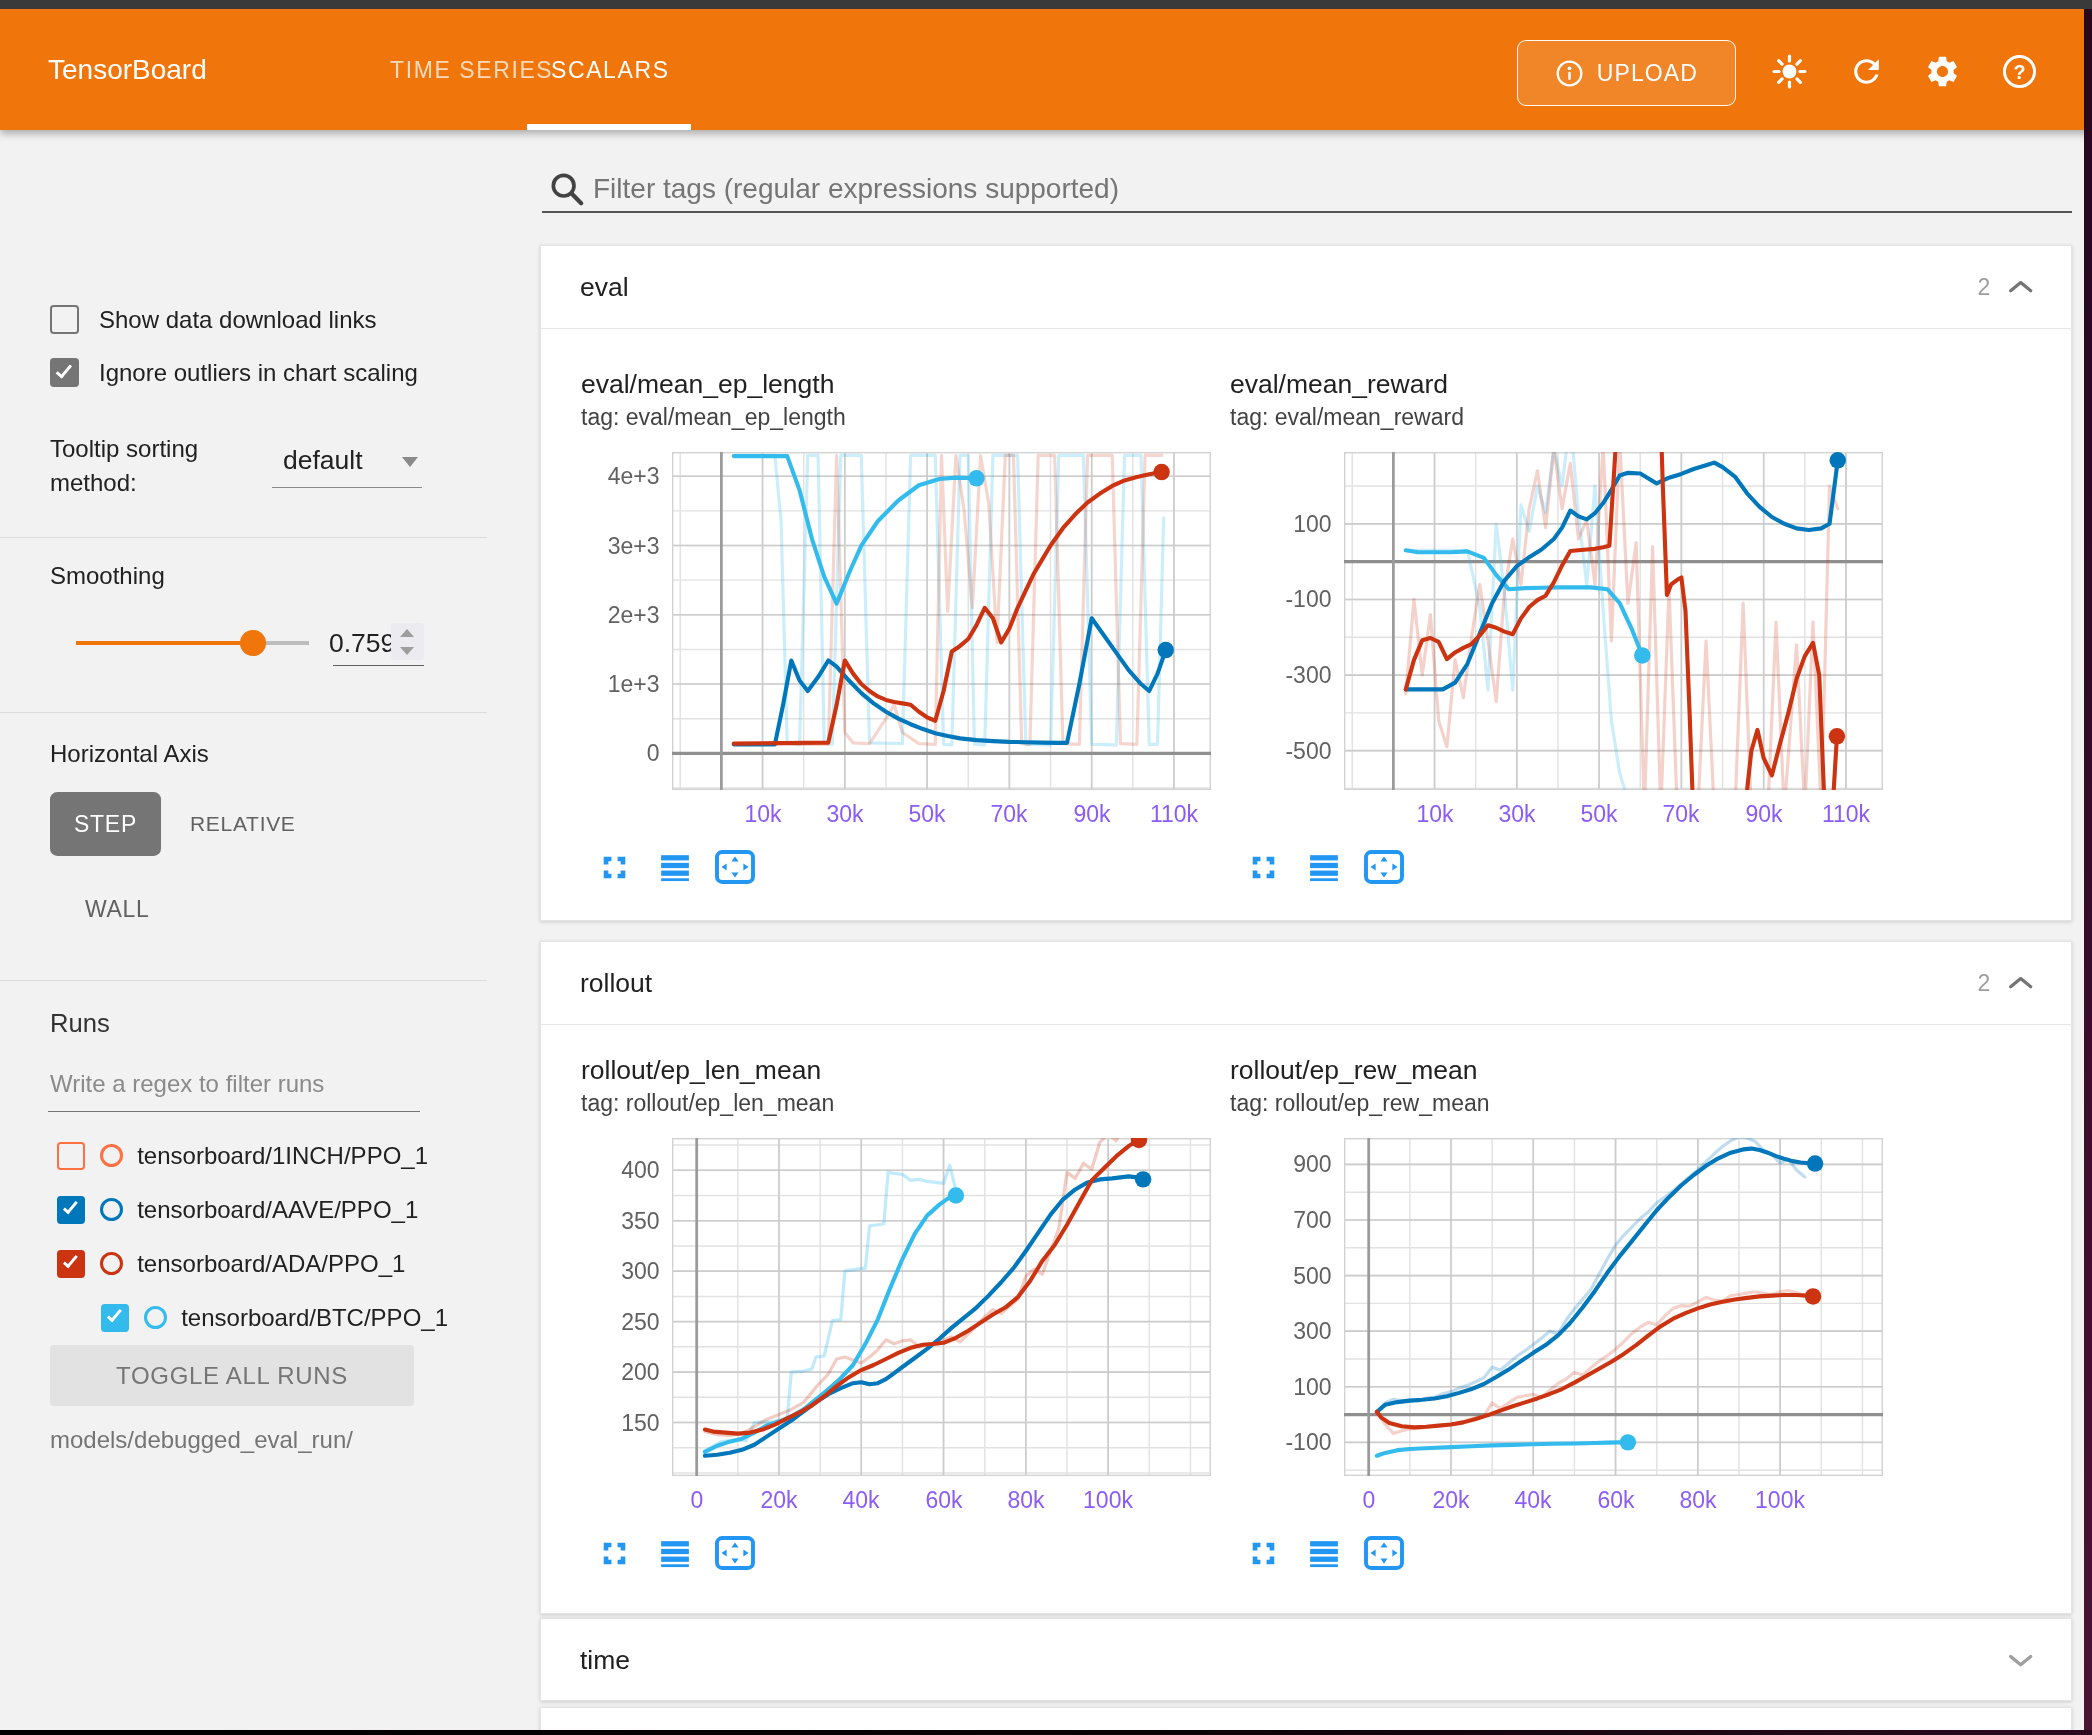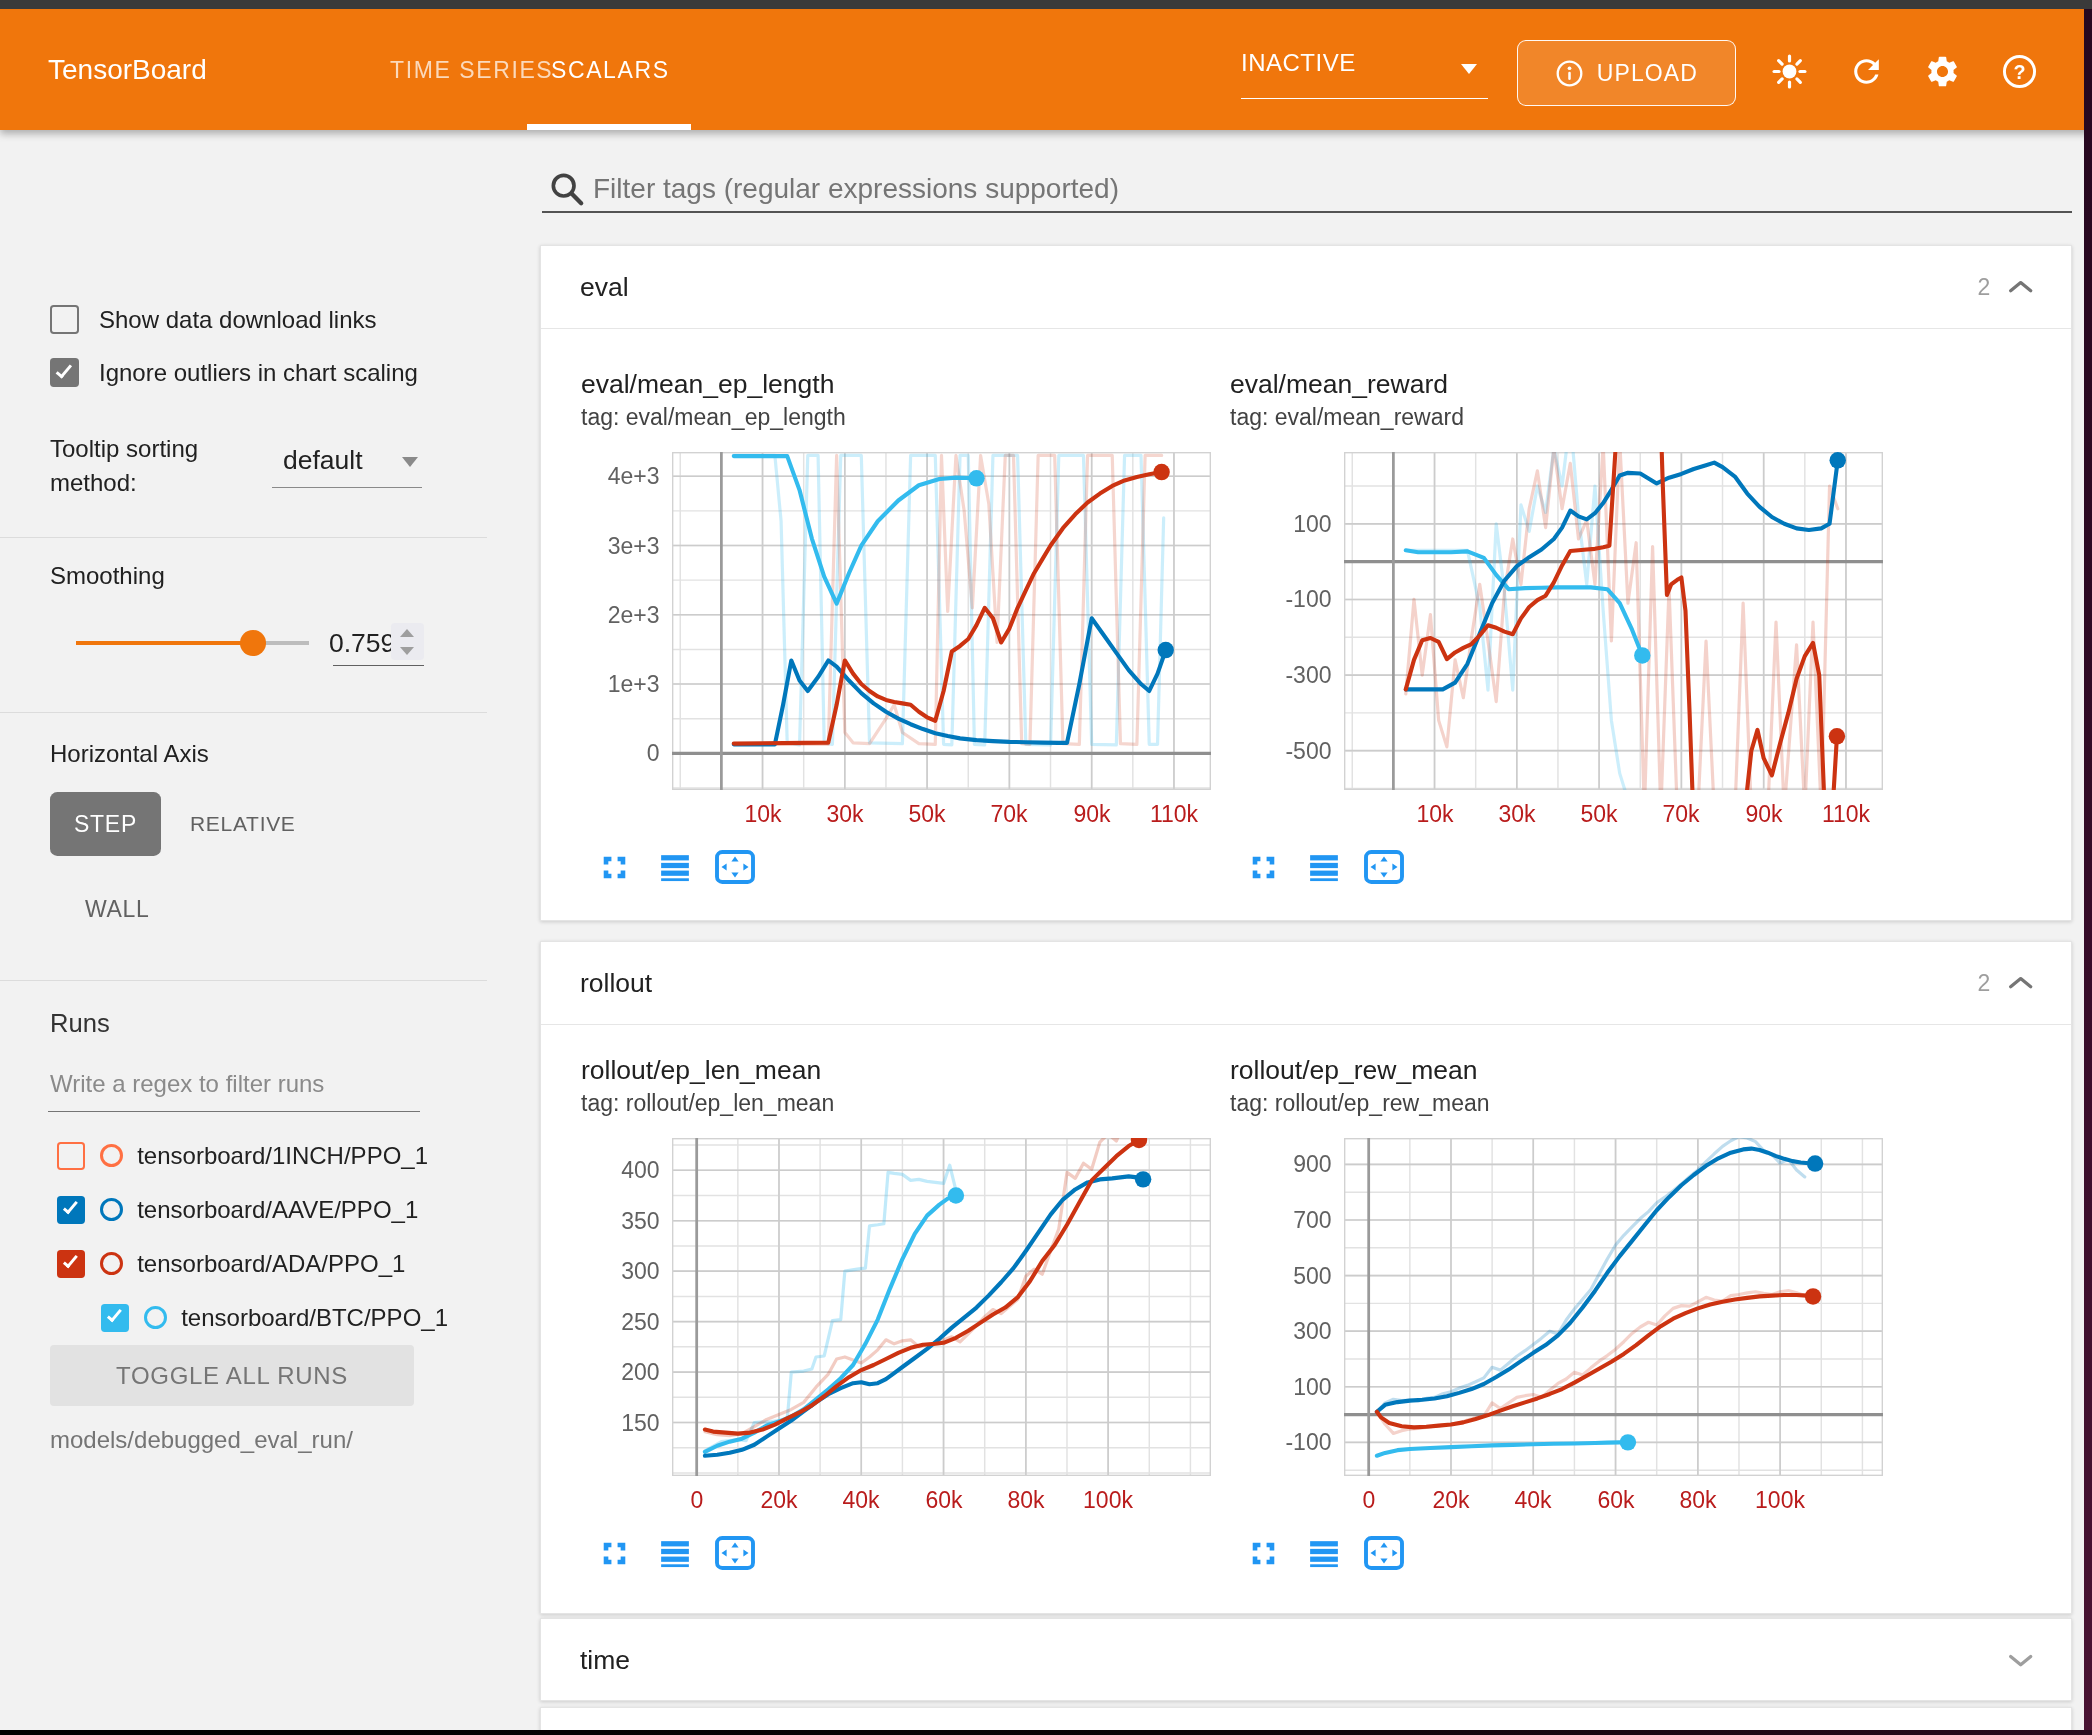--- a/index.html
+++ b/index.html
@@ -99,21 +99,21 @@
   #card-time .card-header{border-bottom:none;}
 
   .chart-block{position:absolute;width:630px;height:548px;}
   .c-title{position:absolute;left:0;top:0;font-size:26.5px;color:#212121;white-space:nowrap;}
   .c-tag{position:absolute;left:0;top:35px;font-size:23px;color:#424242;white-space:nowrap;}
   .plot-area{position:absolute;left:91px;top:83px;width:539px;height:338px;}
   .plot-area svg{position:absolute;left:0;top:0;overflow:hidden;}
   .y-labels{position:absolute;left:0;top:83px;width:84px;height:338px;}
   .tick-y{position:absolute;right:5.5px;transform:translateY(-50%);font-size:23px;color:#616161;}
   .x-labels{position:absolute;left:91px;top:432px;width:539px;height:31px;}
-  .tick-x{position:absolute;top:0;transform:translateX(-50%);font-size:23px;color:#b91c1c;}
+  .tick-x{position:absolute;top:0;transform:translateX(-50%);font-size:23px;color:#8b5cf6;}
   .chart-block.right .plot-area{left:114px;}
   .chart-block.right .x-labels{left:114px;}
   .chart-block.right .y-labels{width:107px;}
   .chart-toolbar{position:absolute;left:12.8px;top:477px;display:flex;align-items:center;gap:18.3px;}
   .tool-icon{width:42px;height:42px;cursor:pointer;display:flex;align-items:center;justify-content:center;}
 
   .chev{display:block;}
 </style>
 </head>
 <body>
@@ -121,24 +121,20 @@
 <div id="top-strip"></div>
 <div id="right-strip"></div>
 <div id="bottom-strip"></div>
 
 <div id="app-header">
   <div id="logo">TensorBoard</div>
   <div class="tab" id="tab-timeseries">TIME SERIES</div>
   <div class="tab" id="tab-scalars">SCALARS</div>
   <div id="tab-indicator"></div>
 
-  <div id="status-dd">
-    <span class="dd-label">INACTIVE</span>
-    <span class="dd-arrow"></span>
-  </div>
 
   <div id="upload-btn">
     <svg width="29" height="29" viewBox="0 0 30 30">
       <circle cx="15" cy="15" r="12.2" fill="none" stroke="#fff" stroke-width="2.4"></circle>
       <circle cx="15" cy="9.6" r="1.9" fill="#fff"></circle>
       <rect x="13.7" y="13.2" width="2.6" height="8.6" rx="1.3" fill="#fff"></rect>
     </svg>
     <span>UPLOAD</span>
   </div>
 

